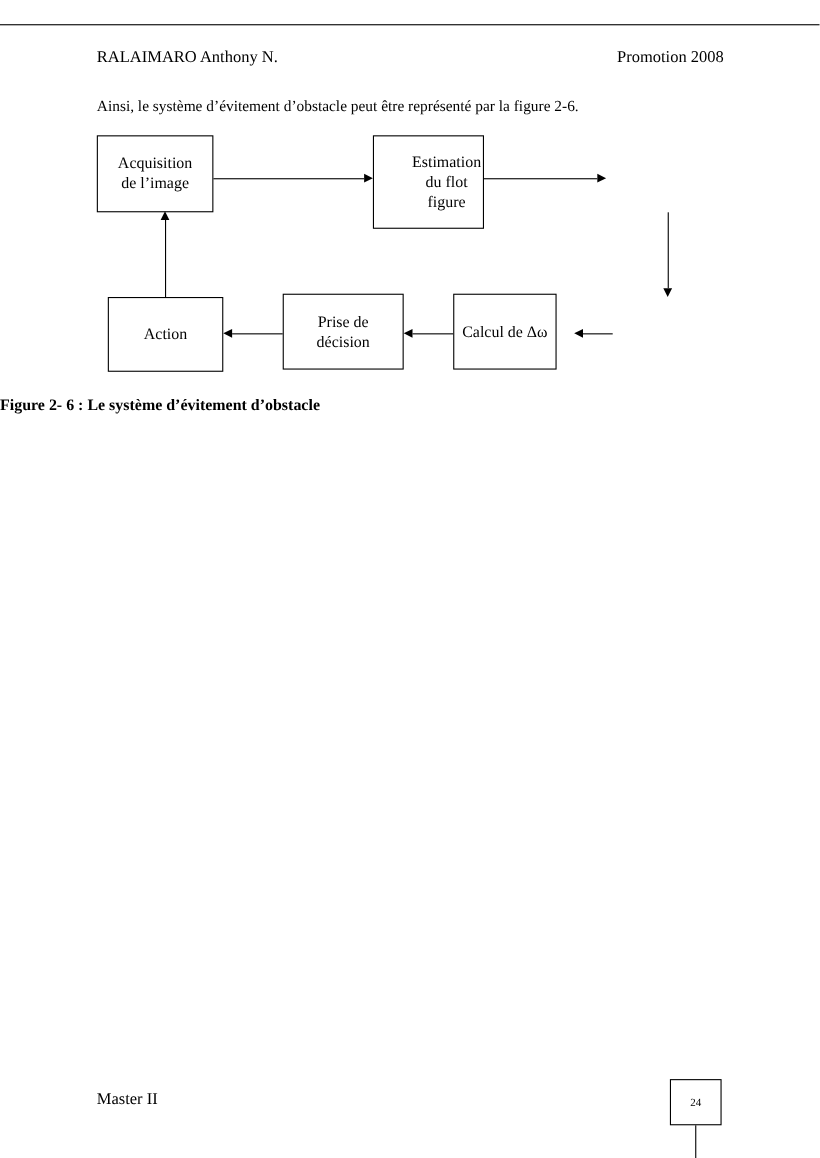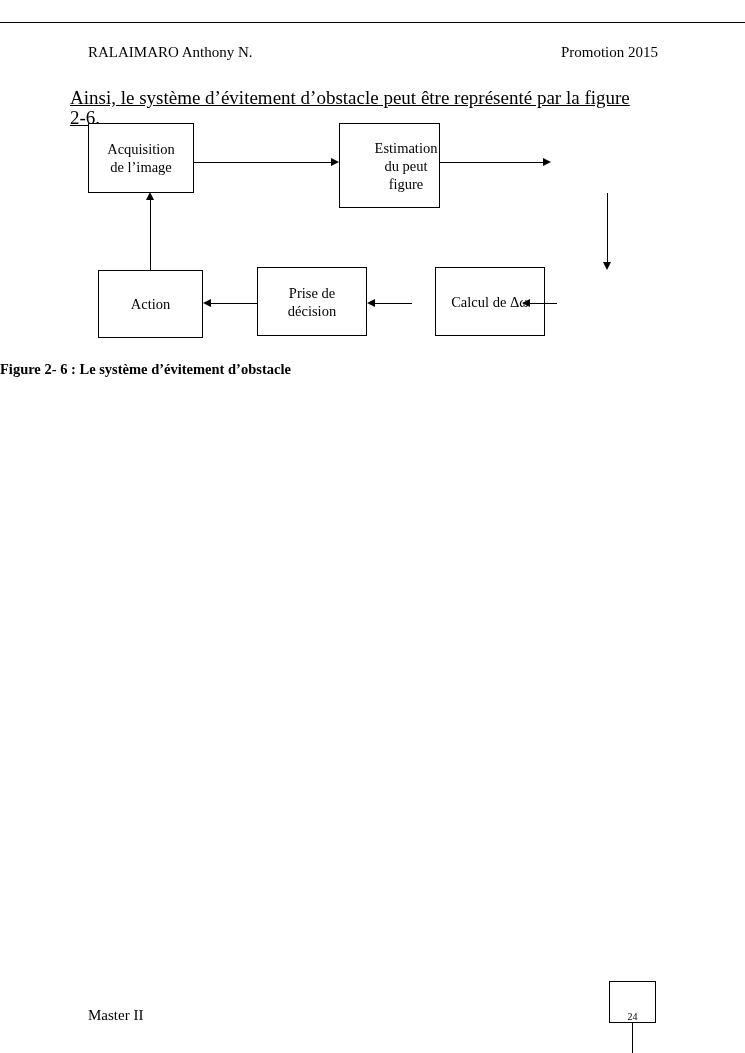--- a/index.html
+++ b/index.html
@@ -38,26 +38,25 @@
     justify-content: space-between;
     font-size: 15px;
     line-height: 20px;
   }
   .header-left { white-space: nowrap; text-align: right; }
   .header-right { white-space: nowrap; }
 
   
   .intro {
     position: absolute;
-    left: 70px;
+    left: 88px;
     top: 88px;
     width: 580px;
-    font-size: 19px;
+    font-size: 14px;
     line-height: 20px;
-    text-decoration: underline;
   }
 
   
   .diagram {
     position: absolute;
     left: 0;
     top: 118px;
     width: 745px;
     height: 240px;
   }
@@ -74,21 +73,21 @@
     background: #ffffff;
     padding: 2px 4px;
   }
   .box span { display: block; }
 
   
   #box-acquisition { left: 88px;  top: 5px;   width: 106px; height: 70px; }
   #box-estimation  { left: 339px; top: 5px;   width: 101px; height: 85px; padding-left: 37px; }
   #box-foe         { left: 551px; top: 10px;  width: 107px; height: 65px; }
   #box-ttc         { left: 557px; top: 152px; width: 101px; height: 68px; }
-  #box-delta       { left: 435px; top: 149px; width: 110px; height: 69px; }
+  #box-delta       { left: 412px; top: 149px; width: 94px; height: 69px; }
   #box-prise       { left: 257px; top: 149px; width: 110px; height: 69px; }
   #box-action      { left: 98px;  top: 152px; width: 105px; height: 68px; }
 
   
   .line {
     position: absolute;
     background: #000000;
   }
   .h-line { height: 1px; }
   .v-line { width: 1px; }
@@ -131,32 +130,31 @@
     line-height: 18px;
   }
 
   
   .footer-left {
     position: absolute;
     left: 88px;
     top: 990px;
     font-size: 15px;
     line-height: 20px;
-    margin-top: 15px;
   }
   .page-number-box {
     position: absolute;
     left: 609px;
     top: 981px;
     width: 47px;
     height: 42px;
     border: 1px solid #000000;
     box-sizing: border-box;
     display: flex;
-    align-items: flex-end;
+    align-items: center;
     justify-content: center;
     font-size: 10px;
   }
   .bottom-tick {
     position: absolute;
     left: 632px;
     top: 1023px;
     width: 1px;
     height: 30px;
     background: #000000;
@@ -164,38 +162,38 @@
 </style>
 </head>
 <body>
 
 <div class="page">
 
   <div class="top-rule"></div>
 
   <div class="header">
     <div class="header-left">RALAIMARO Anthony N.</div>
-    <div class="header-right">Promotion 2015</div>
+    <div class="header-right">Promotion 2008</div>
   </div>
 
   <div class="intro">Ainsi, le système d’évitement d’obstacle peut être représenté par la figure 2-6.</div>
 
   <div class="diagram">
 
     <div class="box" id="box-acquisition">
       <div>
         <span>Acquisition</span>
         <span>de l’image</span>
       </div>
     </div>
 
     <div class="box" id="box-estimation">
       <div>
         <span>Estimation</span>
-        <span>du peut</span>
+        <span>du flot</span>
         <span>figure</span>
       </div>
     </div>
 
 
 
     <div class="box" id="box-delta">
       <div>
         <span>Calcul de Δω</span>
       </div>

